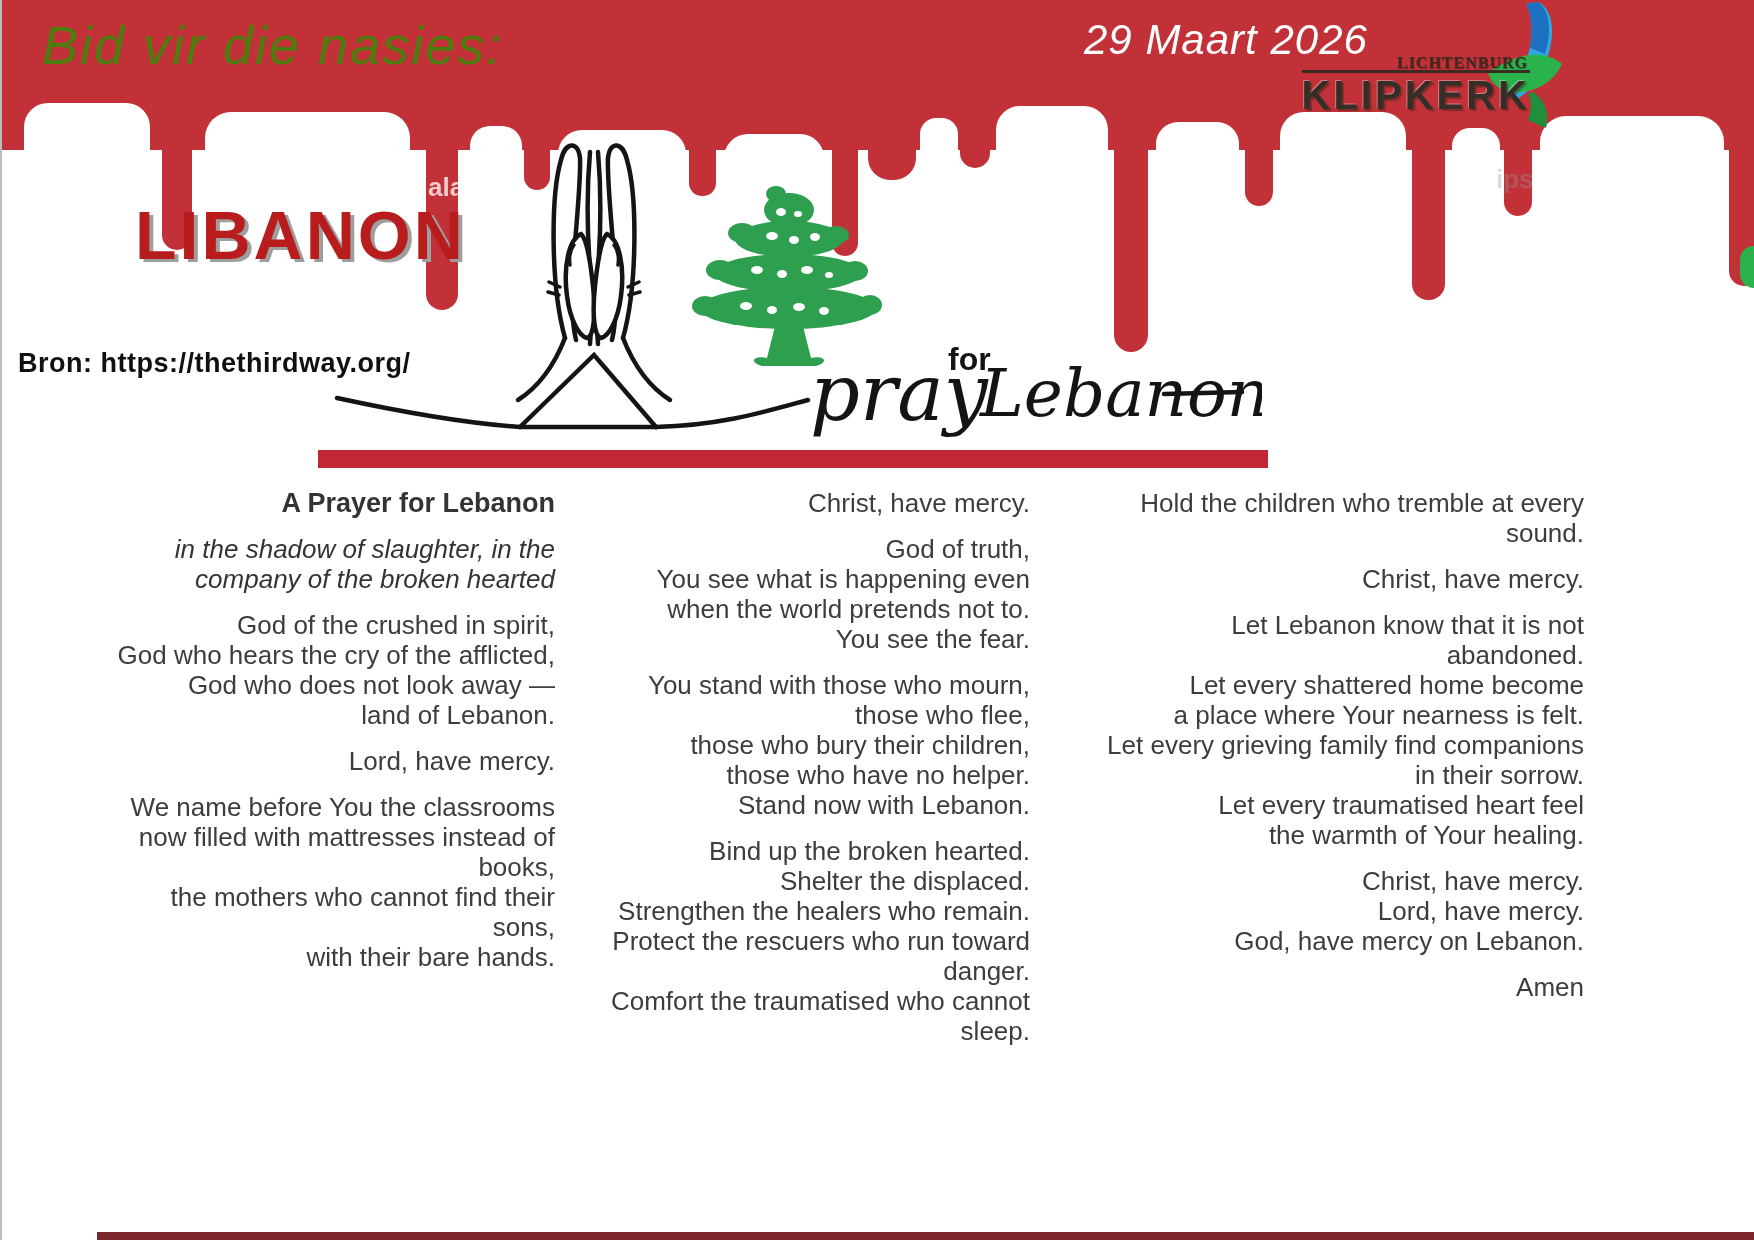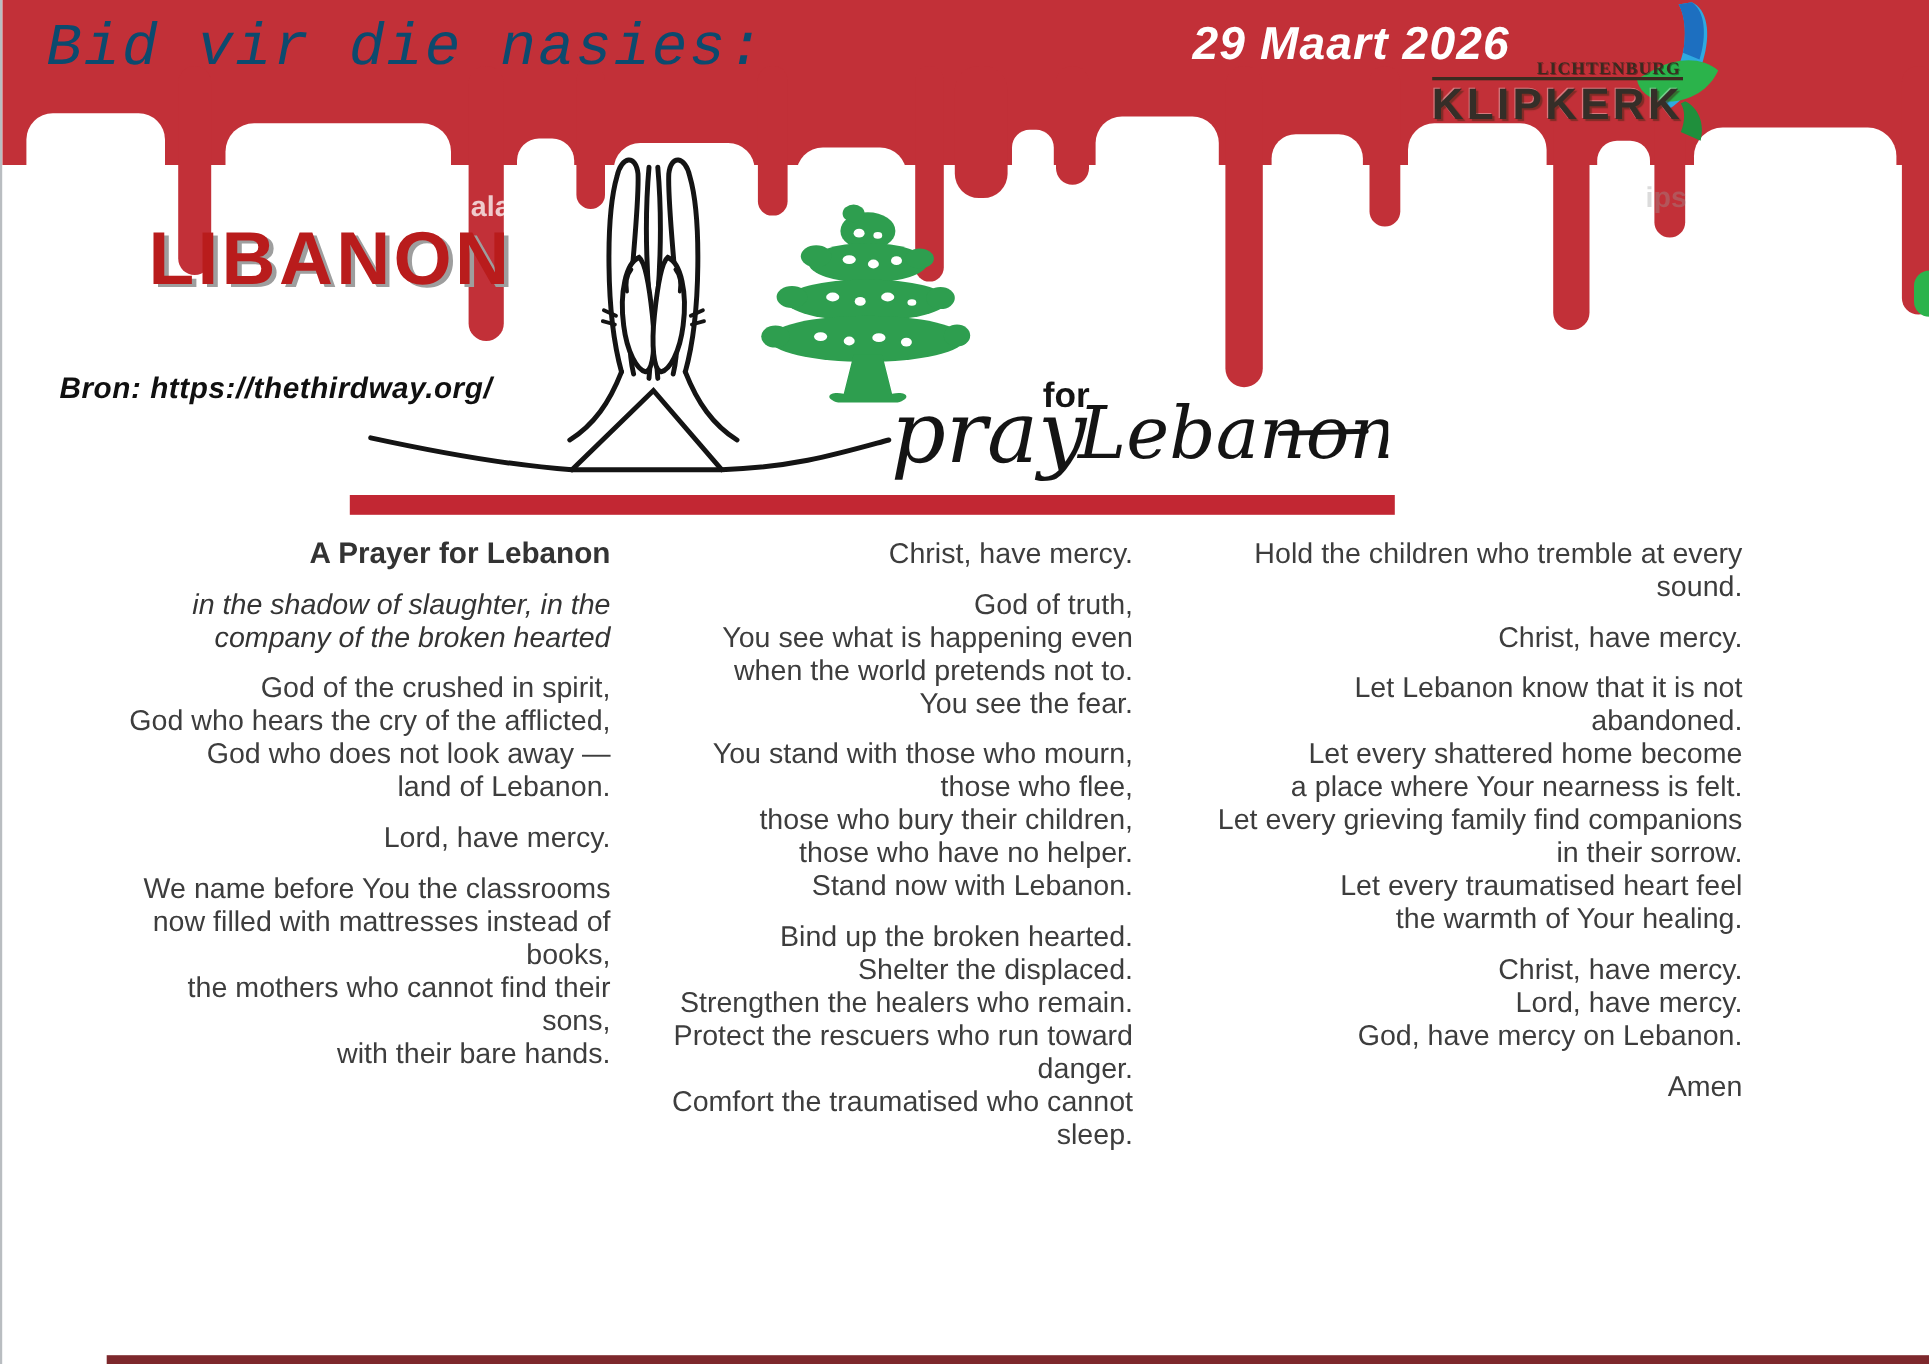--- a/index.html
+++ b/index.html
@@ -4,27 +4,27 @@
 <style>
   html,body{margin:0;padding:0;background:#e8e8e8;}
   #page{
     position:relative;width:1754px;height:1240px;background:#ffffff;
     overflow:hidden;font-family:"Liberation Sans",sans-serif;
     border-left:2px solid #b9bdc1;box-sizing:border-box;
   }
   
   #drip-svg{position:absolute;left:0;top:0;width:1754px;height:360px;display:block;}
   .hdr-title{
-    position:absolute;left:40px;top:14px;color:#0c4a6e;
-    font-family:Liberation Mono, monospace;font-style:italic;font-size:54px;
+    position:absolute;left:40px;top:14px;color:#4d7c0f;
+    font-family:Liberation Sans, sans-serif;font-style:italic;font-size:54px;
     letter-spacing:2px;z-index:5;
   }
   .hdr-date{
     position:absolute;left:1082px;top:16px;color:#ffffff;
-    font-style:italic;font-size:42px;font-weight:bold;z-index:5;letter-spacing:1px;
+    font-style:italic;font-size:42px;font-weight:normal;z-index:5;letter-spacing:1px;
   }
   
   #logo{position:absolute;left:1382px;top:6px;width:172px;height:140px;z-index:6;}
   #logo .l1{
     position:absolute;right:28px;top:48px;font-family:"Liberation Serif",serif;
     font-weight:bold;font-size:16px;letter-spacing:1px;color:#3b2b20;
     text-shadow:1px 1px 0 rgba(0,0,0,.35);
   }
   #logo .l2{
     position:absolute;right:26px;top:64px;font-family:"Liberation Sans",sans-serif;
@@ -34,22 +34,22 @@
   }
   #logo svg{position:absolute;right:-10px;top:-6px;}
   #edge-blob{position:absolute;right:0;top:246px;width:14px;height:42px;
     background:#2bb34b;border-radius:20px 0 0 20px;z-index:4;}
   
   .country{
     position:absolute;left:133px;top:196px;font-size:68px;font-weight:bold;
     letter-spacing:3px;color:#b91c1c;text-shadow:4px 3px 0 #9e9e9e;z-index:3;
   }
   .source{
-    position:absolute;left:16px;top:338px;font-style:italic;font-weight:600;
-    font-size:27px;color:#101010;z-index:3;letter-spacing:0.5px;margin-left:36px;
+    position:absolute;left:16px;top:348px;font-weight:600;
+    font-size:27px;color:#101010;z-index:3;letter-spacing:0.5px;
   }
   
   #illu{position:absolute;left:300px;top:124px;width:960px;height:334px;z-index:2;}
   
   .divider{position:absolute;left:316px;top:450px;width:950px;height:18px;background:#c22733;}
   
   .col{position:absolute;top:488px;color:#3d3d3d;font-size:26px;}
   #col0{left:48px;width:505px;}
   #col1{left:548px;width:480px;}
   #col2{left:1037px;width:545px;}

